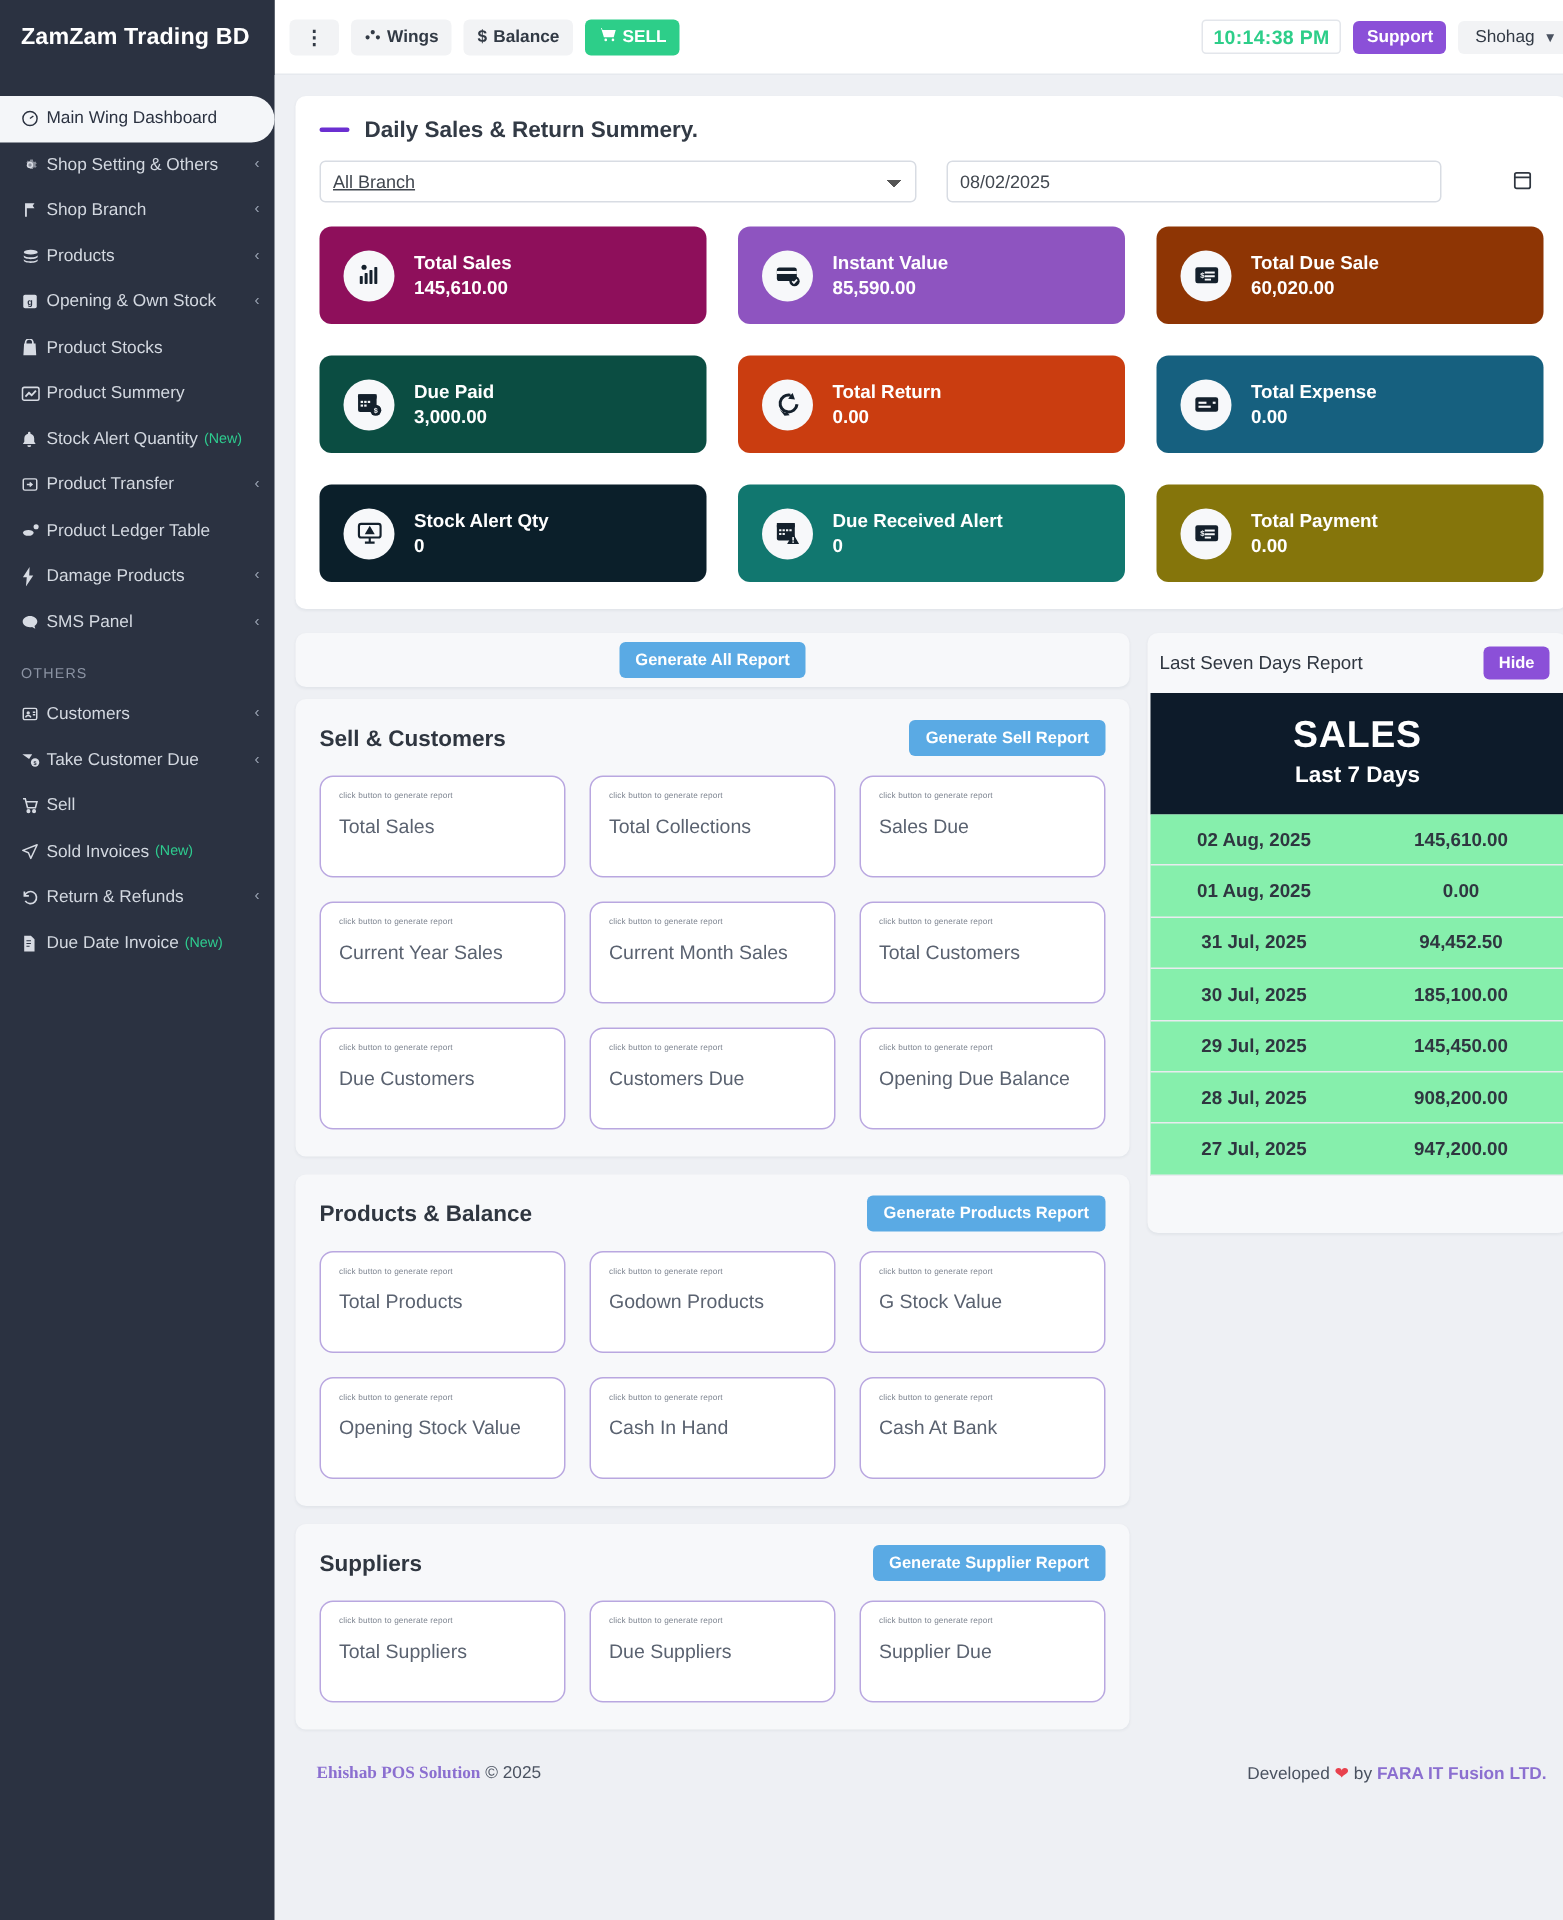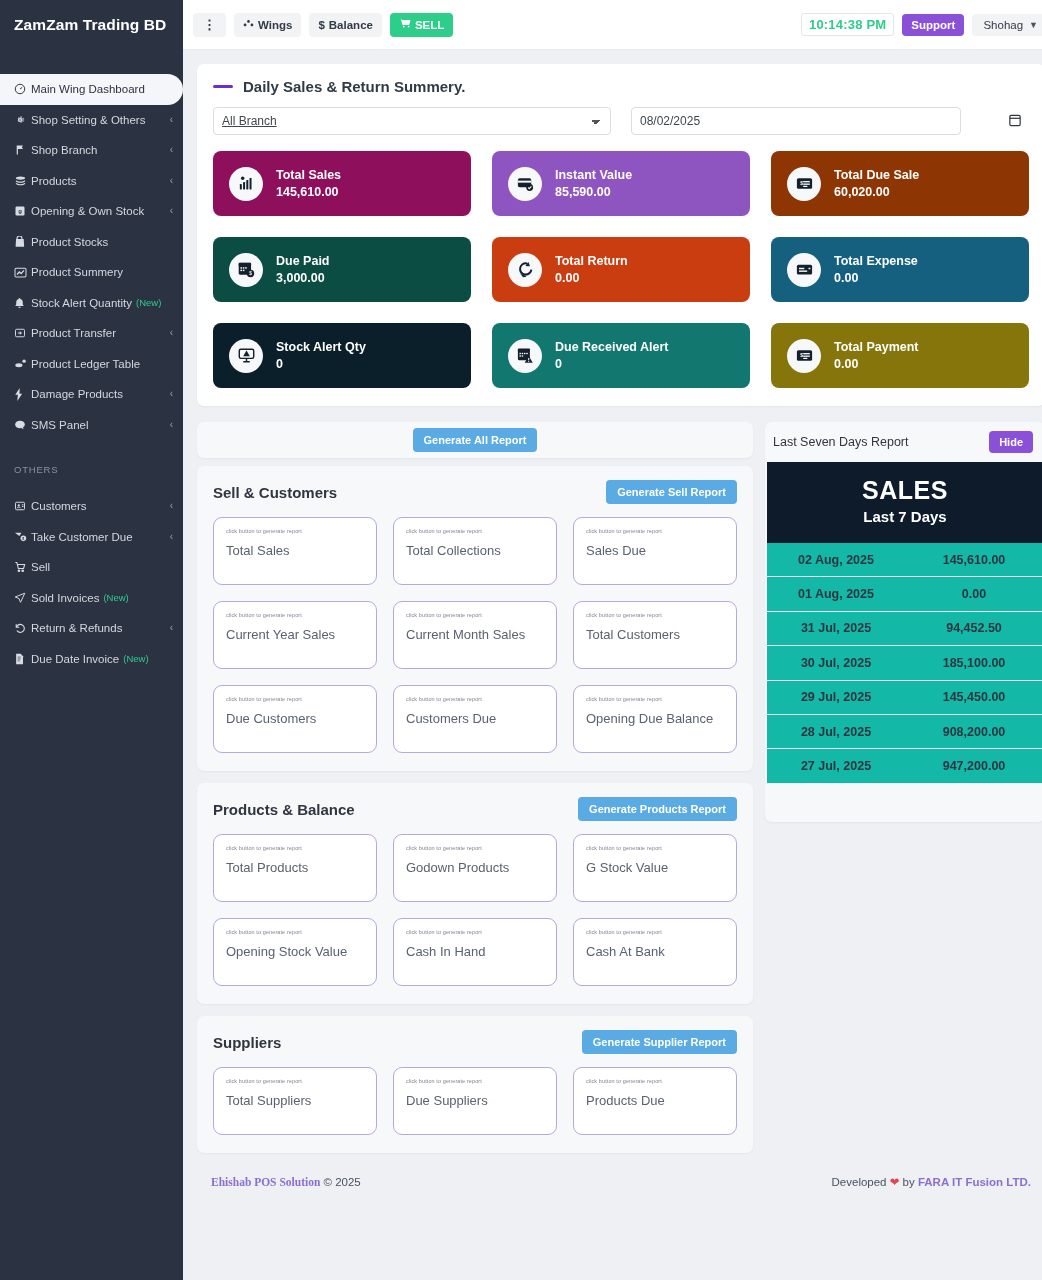--- a/index.html
+++ b/index.html
@@ -11,21 +11,20 @@
   }
   .app { display: flex; width: 1042px; height: 1280px; }
 
   
   .sidebar {
     width: 183px; flex: 0 0 183px;
     background: #2b3241;
     color: #dfe3ea;
     display: flex; flex-direction: column;
     position: relative;
-    gap: 10px;
   }
   .brand {
     height: 50px; display: flex; align-items: center;
     padding-left: 14px;
     font-size: 15.5px; font-weight: bold; color: #ffffff;
     letter-spacing: .1px;
     background: #2b3241;
   }
   .nav { padding-top: 14px; }
   .nav-item {
@@ -182,21 +181,21 @@
     background: #8b50d8; color: #fff; border: none; border-radius: 4px;
     font-size: 11px; font-weight: bold; padding: 5px 10px; cursor: pointer;
     font-family: "Liberation Sans", sans-serif;
   }
   .seven-banner {
     background: #0d1b2a; color: #fff; text-align: center;
     padding: 14px 0 18px 0; margin: 0 2px;
   }
   .seven-banner .sb-main { font-size: 25px; font-weight: bold; letter-spacing: .5px; }
   .seven-banner .sb-sub { font-size: 15px; font-weight: bold; margin-top: 3px; }
-  .seven-table { background: #14b8a6; margin: 0 2px; }
+  .seven-table { background: #86efac; margin: 0 2px; }
   .seven-row {
     display: flex; align-items: center; height: 34.4px;
     border-bottom: 1px solid #e9ebef; font-size: 12.5px;
     font-weight: bold; color: #2f3640;
   }
   .seven-row .d { width: 50%; text-align: center; }
   .seven-row .v { width: 50%; text-align: center; }
   .seven-row:last-child { border-bottom: 1px solid #e9ebef; }
   .seven-pad { height: 28px; }
 
@@ -690,21 +689,21 @@
                   <div class="rcard">
                     <div class="hint">click button to generate report</div>
                     <div class="rtitle">Total Suppliers</div>
                   </div>
                   <div class="rcard">
                     <div class="hint">click button to generate report</div>
                     <div class="rtitle">Due Suppliers</div>
                   </div>
                   <div class="rcard">
                     <div class="hint">click button to generate report</div>
-                    <div class="rtitle">Products Due</div>
+                    <div class="rtitle">Supplier Due</div>
                   </div>
                 </div>
               </div>
             </div>
         </div>
 
         <div class="right-col">
           <div class="seven">
             <div class="seven-head">
               <span class="sh-title">Last Seven Days Report</span>

